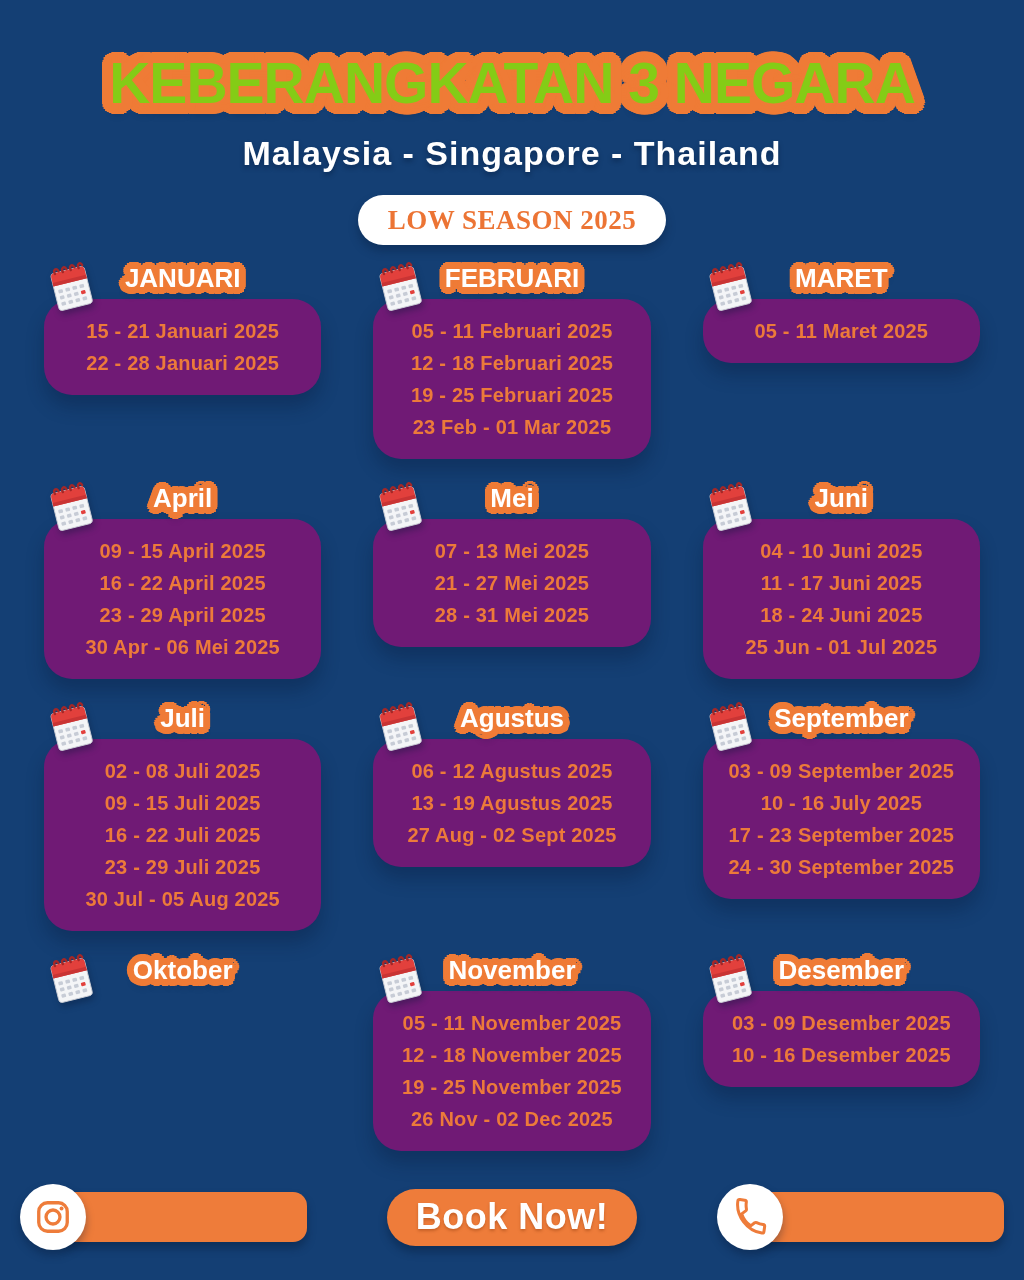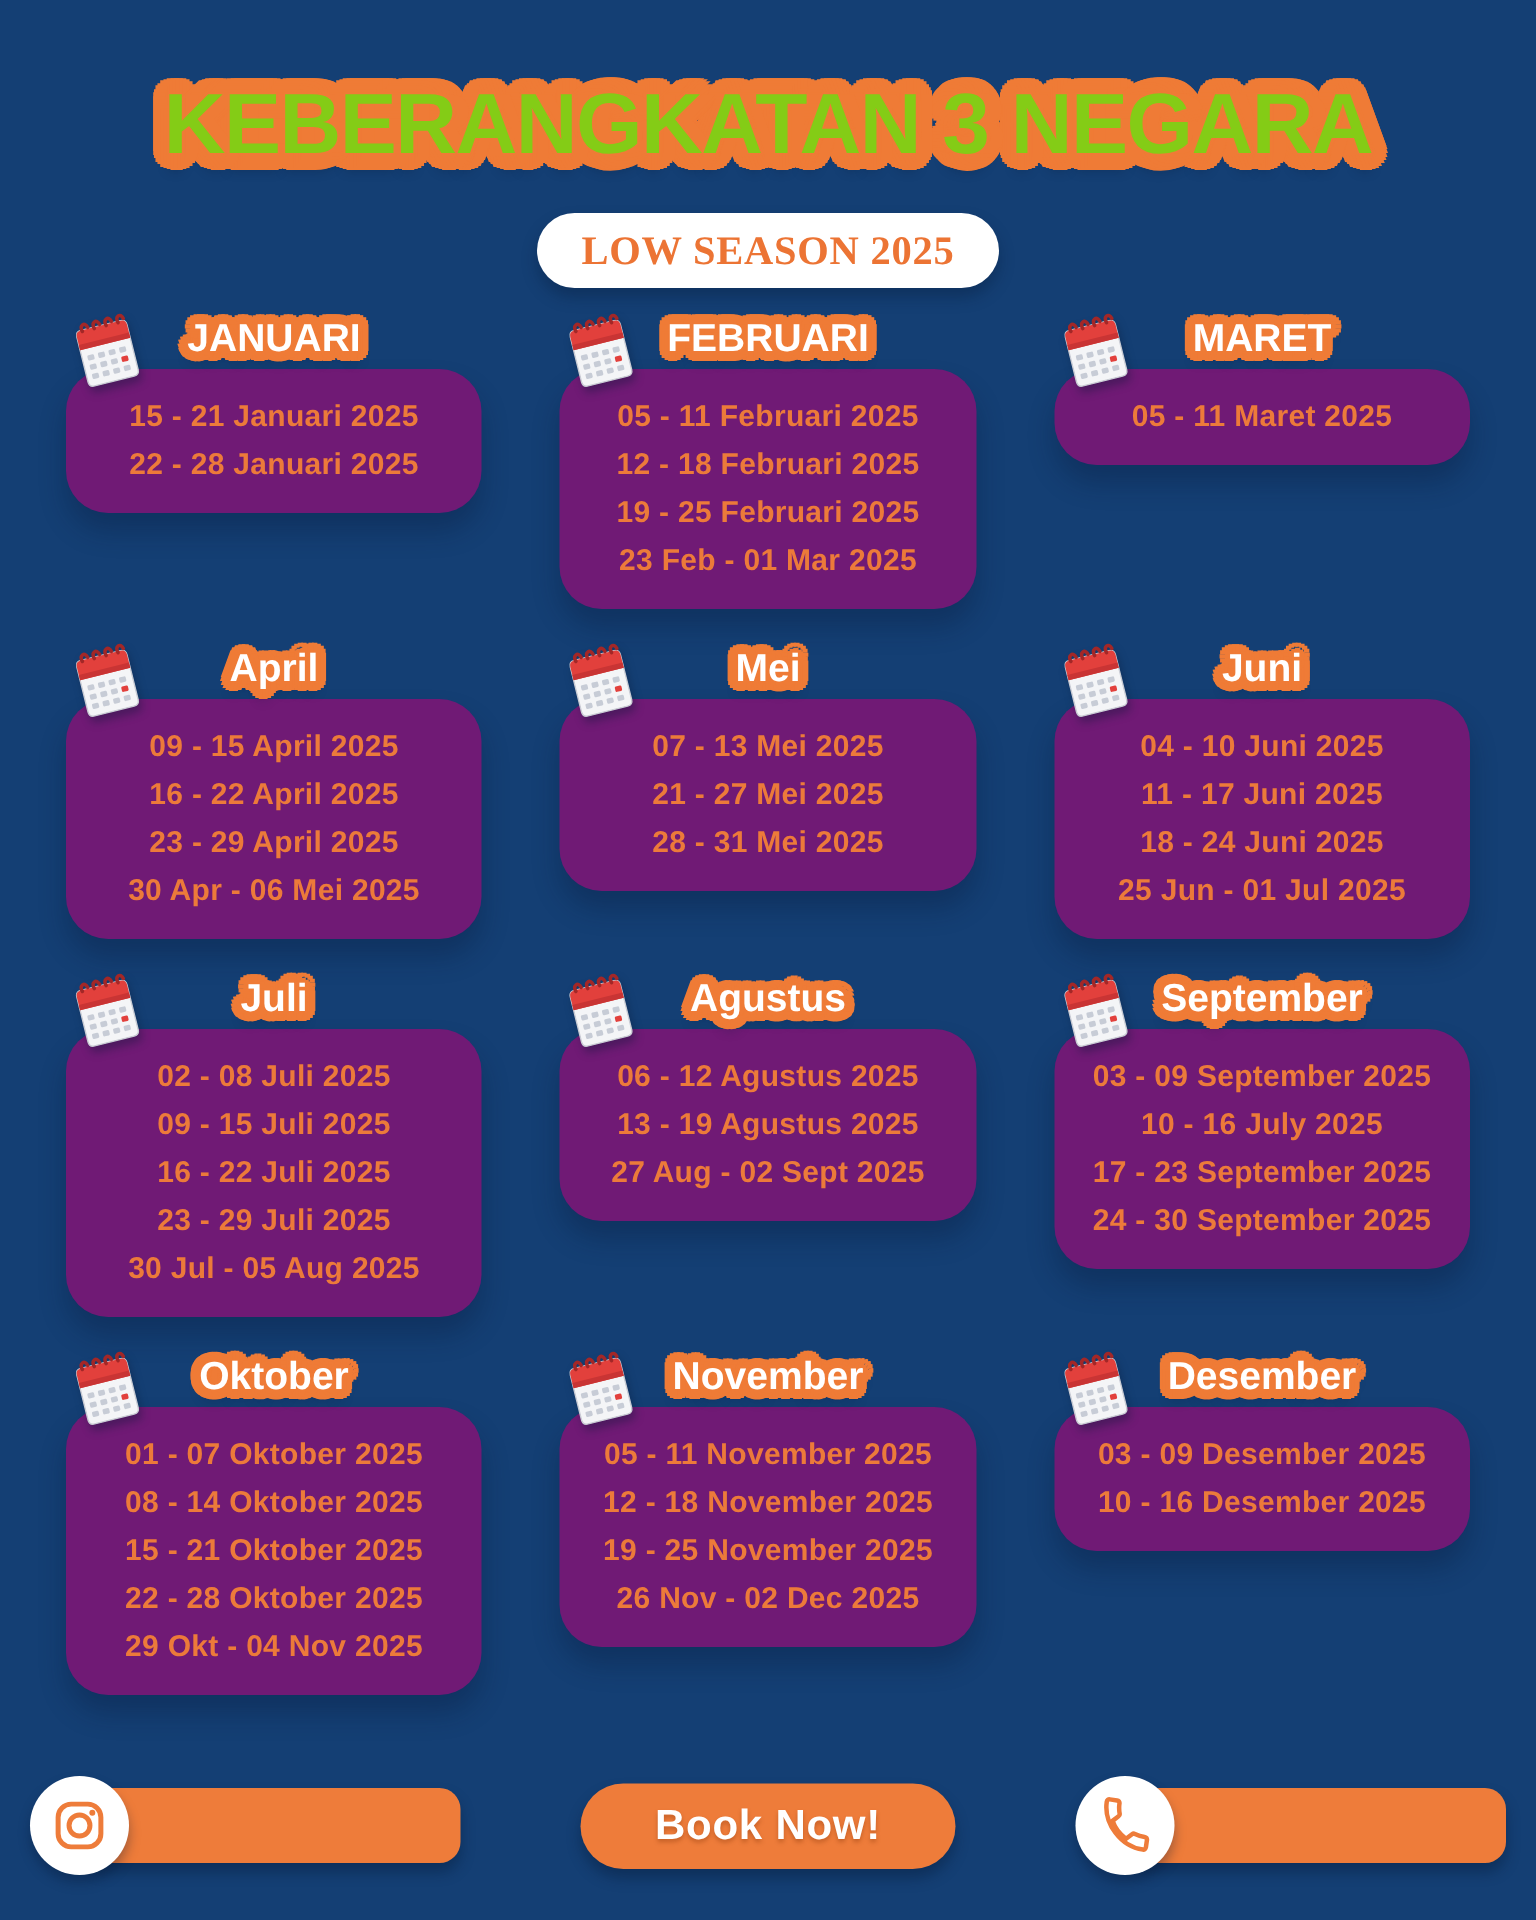--- a/index.html
+++ b/index.html
@@ -123,34 +123,35 @@
     box-shadow: 0 6px 9px rgba(6,24,52,.40);
   }
   .book-now {
     width: 250px; height: 57px;
     background: #ee7c3a;
     border: none;
     border-radius: 29px;
     color: #ffffff;
     font-family: inherit;
     font-weight: bold;
-    font-size: 28px;
+    font-size: 36px;
     letter-spacing: .5px;
     text-shadow: 0 2px 3px rgba(120,45,5,.35);
     box-shadow: 0 6px 9px rgba(6,24,52,.40);
     cursor: pointer;
   }
 </style>
 </head>
 <body>
 
 <div class="poster">
 
   <header class="header">
     <h1 class="title" style="text-shadow: rgb(239, 123, 54) 11px 0px 0px, rgb(239, 123, 54) 10.7px 2.4px 0px, rgb(239, 123, 54) 10px 4.6px 0px, rgb(239, 123, 54) 8.8px 6.7px 0px, rgb(239, 123, 54) 7.1px 8.4px 0px, rgb(239, 123, 54) 5.2px 9.7px 0px, rgb(239, 123, 54) 2.9px 10.6px 0px, rgb(239, 123, 54) 0.6px 11px 0px, rgb(239, 123, 54) -1.8px 10.9px 0px, rgb(239, 123, 54) -4.1px 10.2px 0px, rgb(239, 123, 54) -6.2px 9.1px 0px, rgb(239, 123, 54) -8px 7.6px 0px, rgb(239, 123, 54) -9.4px 5.7px 0px, rgb(239, 123, 54) -10.4px 3.5px 0px, rgb(239, 123, 54) -10.9px 1.2px 0px, rgb(239, 123, 54) -10.9px -1.2px 0px, rgb(239, 123, 54) -10.4px -3.5px 0px, rgb(239, 123, 54) -9.4px -5.7px 0px, rgb(239, 123, 54) -8px -7.6px 0px, rgb(239, 123, 54) -6.2px -9.1px 0px, rgb(239, 123, 54) -4.1px -10.2px 0px, rgb(239, 123, 54) -1.8px -10.9px 0px, rgb(239, 123, 54) 0.6px -11px 0px, rgb(239, 123, 54) 2.9px -10.6px 0px, rgb(239, 123, 54) 5.2px -9.7px 0px, rgb(239, 123, 54) 7.1px -8.4px 0px, rgb(239, 123, 54) 8.8px -6.7px 0px, rgb(239, 123, 54) 10px -4.6px 0px, rgb(239, 123, 54) 10.7px -2.4px 0px, rgb(239, 123, 54) 7px 0px 0px, rgb(239, 123, 54) 6.6px 2.4px 0px, rgb(239, 123, 54) 5.4px 4.5px 0px, rgb(239, 123, 54) 3.5px 6.1px 0px, rgb(239, 123, 54) 1.2px 6.9px 0px, rgb(239, 123, 54) -1.2px 6.9px 0px, rgb(239, 123, 54) -3.5px 6.1px 0px, rgb(239, 123, 54) -5.4px 4.5px 0px, rgb(239, 123, 54) -6.6px 2.4px 0px, rgb(239, 123, 54) -7px 0px 0px, rgb(239, 123, 54) -6.6px -2.4px 0px, rgb(239, 123, 54) -5.4px -4.5px 0px, rgb(239, 123, 54) -3.5px -6.1px 0px, rgb(239, 123, 54) -1.2px -6.9px 0px, rgb(239, 123, 54) 1.2px -6.9px 0px, rgb(239, 123, 54) 3.5px -6.1px 0px, rgb(239, 123, 54) 5.4px -4.5px 0px, rgb(239, 123, 54) 6.6px -2.4px 0px, rgb(239, 123, 54) 3.5px 0px 0px, rgb(239, 123, 54) 2.7px 2.2px 0px, rgb(239, 123, 54) 0.6px 3.4px 0px, rgb(239, 123, 54) -1.7px 3px 0px, rgb(239, 123, 54) -3.3px 1.2px 0px, rgb(239, 123, 54) -3.3px -1.2px 0px, rgb(239, 123, 54) -1.8px -3px 0px, rgb(239, 123, 54) 0.6px -3.4px 0px, rgb(239, 123, 54) 2.7px -2.2px 0px, rgba(8, 28, 58, 0.4) 0px 8px 2px, rgba(8, 28, 58, 0.35) 0px 11px 7px;">KEBERANGKATAN 3 NEGARA</h1>
+    <div class="subtitle">Malaysia - Singapore - Thailand</div>
     <div><span class="badge">LOW SEASON 2025</span></div>
   </header>
 
   <div class="months-grid" id="months-grid">
     <section class="month">
       <span class="cal-icon">
         <svg viewBox="0 0 64 64">
           <g transform="rotate(-14 32 36)">
             <path d="M14 18 q0-4 4-4 h30 q4 0 4 4 v34 q0 4-4 4 h-30 q-4 0-4-4 z" fill="#f4f5f7" stroke="#c9ccd4" stroke-width="1"></path>
             <path d="M14 18 q0-4 4-4 h30 q4 0 4 4 v10 h-38 z" fill="#e2403c"></path>
@@ -517,27 +518,20 @@
             <g stroke="#a32727" stroke-width="2.6" fill="none" stroke-linecap="round">
               <path d="M19 15 c-1.5-5 3.5-7 4.5-2"></path>
               <path d="M28 15 c-1.5-5 3.5-7 4.5-2"></path>
               <path d="M37 15 c-1.5-5 3.5-7 4.5-2"></path>
               <path d="M46 15 c-1.5-5 3.5-7 4.5-2"></path>
             </g>
           </g>
         </svg>
       </span>
       <span class="month-name" style="text-shadow: rgb(239, 123, 54) 7px 0px 0px, rgb(239, 123, 54) 6.6px 2.4px 0px, rgb(239, 123, 54) 5.4px 4.5px 0px, rgb(239, 123, 54) 3.5px 6.1px 0px, rgb(239, 123, 54) 1.2px 6.9px 0px, rgb(239, 123, 54) -1.2px 6.9px 0px, rgb(239, 123, 54) -3.5px 6.1px 0px, rgb(239, 123, 54) -5.4px 4.5px 0px, rgb(239, 123, 54) -6.6px 2.4px 0px, rgb(239, 123, 54) -7px 0px 0px, rgb(239, 123, 54) -6.6px -2.4px 0px, rgb(239, 123, 54) -5.4px -4.5px 0px, rgb(239, 123, 54) -3.5px -6.1px 0px, rgb(239, 123, 54) -1.2px -6.9px 0px, rgb(239, 123, 54) 1.2px -6.9px 0px, rgb(239, 123, 54) 3.5px -6.1px 0px, rgb(239, 123, 54) 5.4px -4.5px 0px, rgb(239, 123, 54) 6.6px -2.4px 0px, rgb(239, 123, 54) 3.5px 0px 0px, rgb(239, 123, 54) 2.7px 2.2px 0px, rgb(239, 123, 54) 0.6px 3.4px 0px, rgb(239, 123, 54) -1.7px 3px 0px, rgb(239, 123, 54) -3.3px 1.2px 0px, rgb(239, 123, 54) -3.3px -1.2px 0px, rgb(239, 123, 54) -1.8px -3px 0px, rgb(239, 123, 54) 0.6px -3.4px 0px, rgb(239, 123, 54) 2.7px -2.2px 0px, rgba(8, 28, 58, 0.4) 0px 5px 2px, rgba(8, 28, 58, 0.35) 0px 7px 7px;">Oktober</span>
-      <div class="card">
-          <div class="date-line">01 - 07 Oktober 2025</div>
-          <div class="date-line">08 - 14 Oktober 2025</div>
-          <div class="date-line">15 - 21 Oktober 2025</div>
-          <div class="date-line">22 - 28 Oktober 2025</div>
-          <div class="date-line">29 Okt - 04 Nov 2025</div>
-        </div>
     </section>
 
     <section class="month">
       <span class="cal-icon">
         <svg viewBox="0 0 64 64">
           <g transform="rotate(-14 32 36)">
             <path d="M14 18 q0-4 4-4 h30 q4 0 4 4 v34 q0 4-4 4 h-30 q-4 0-4-4 z" fill="#f4f5f7" stroke="#c9ccd4" stroke-width="1"></path>
             <path d="M14 18 q0-4 4-4 h30 q4 0 4 4 v10 h-38 z" fill="#e2403c"></path>
             <path d="M14 24 h38 v4 h-38 z" fill="#c93434"></path>
             <g fill="#c7ccd6">

